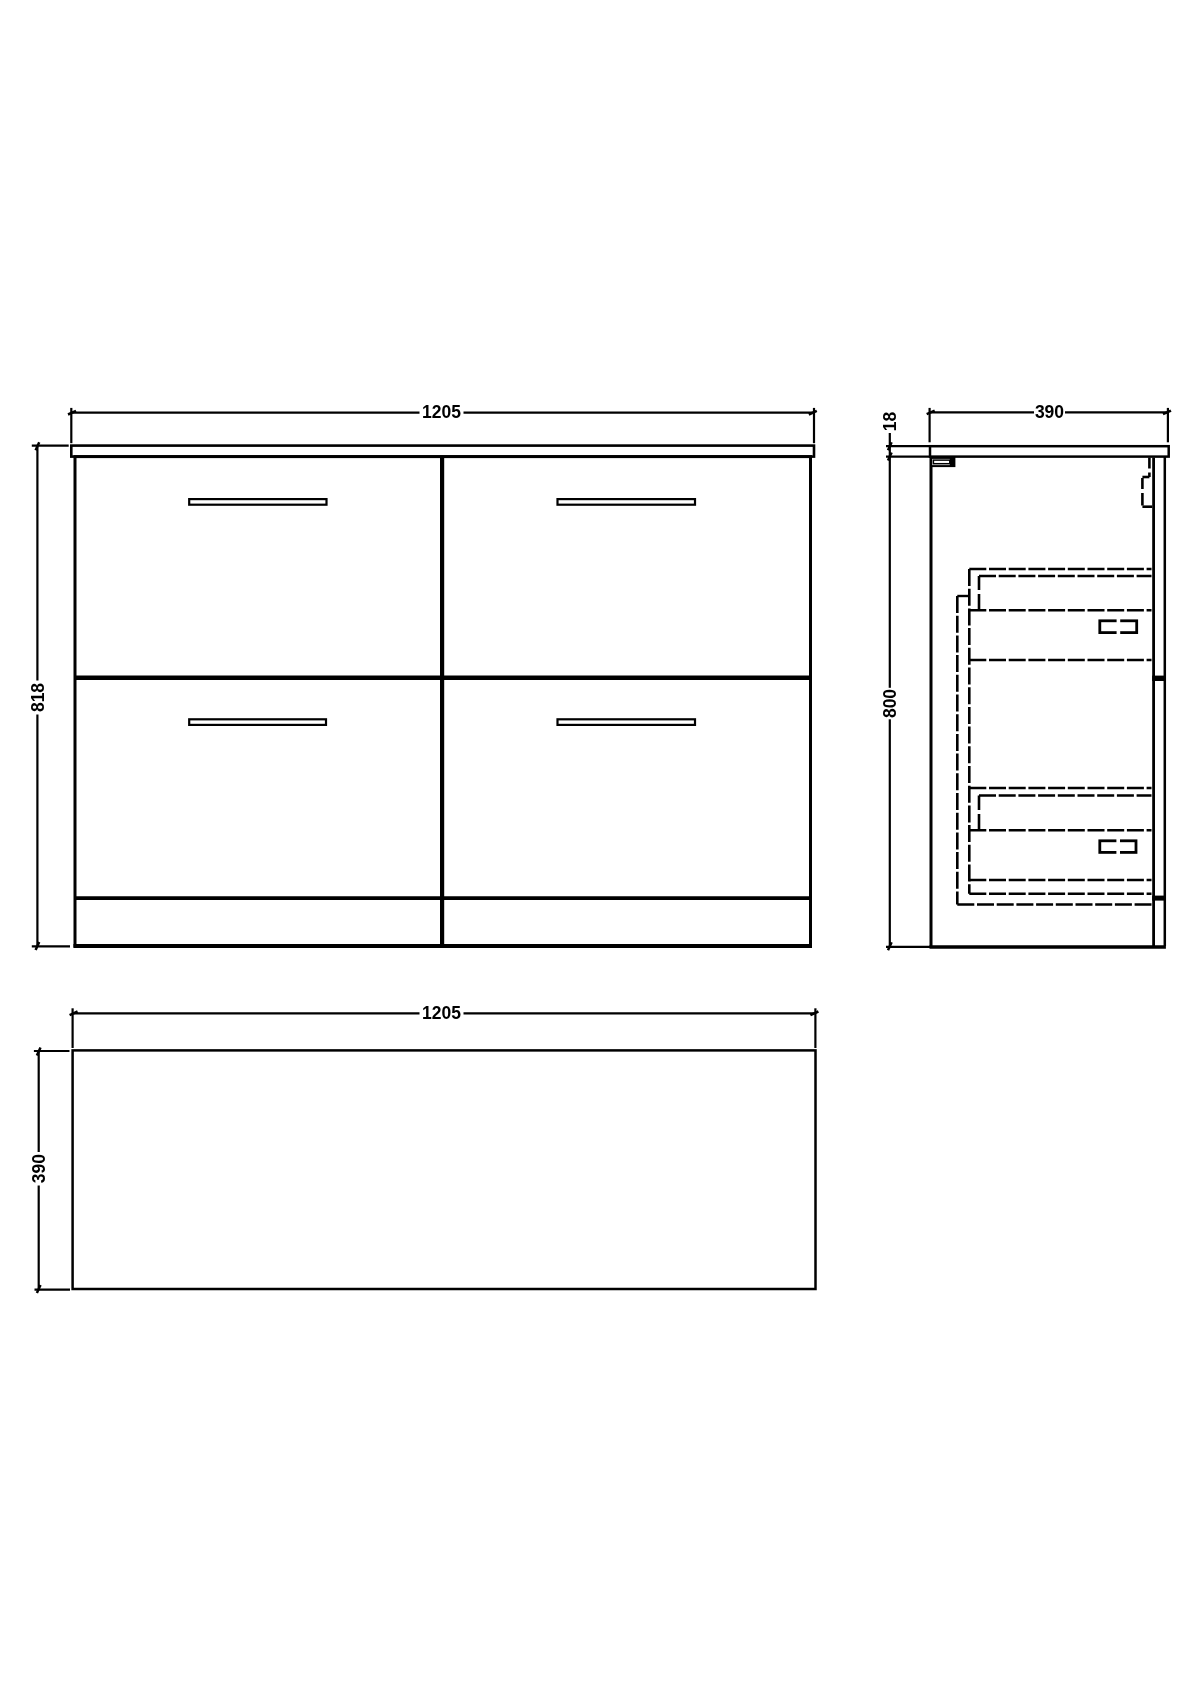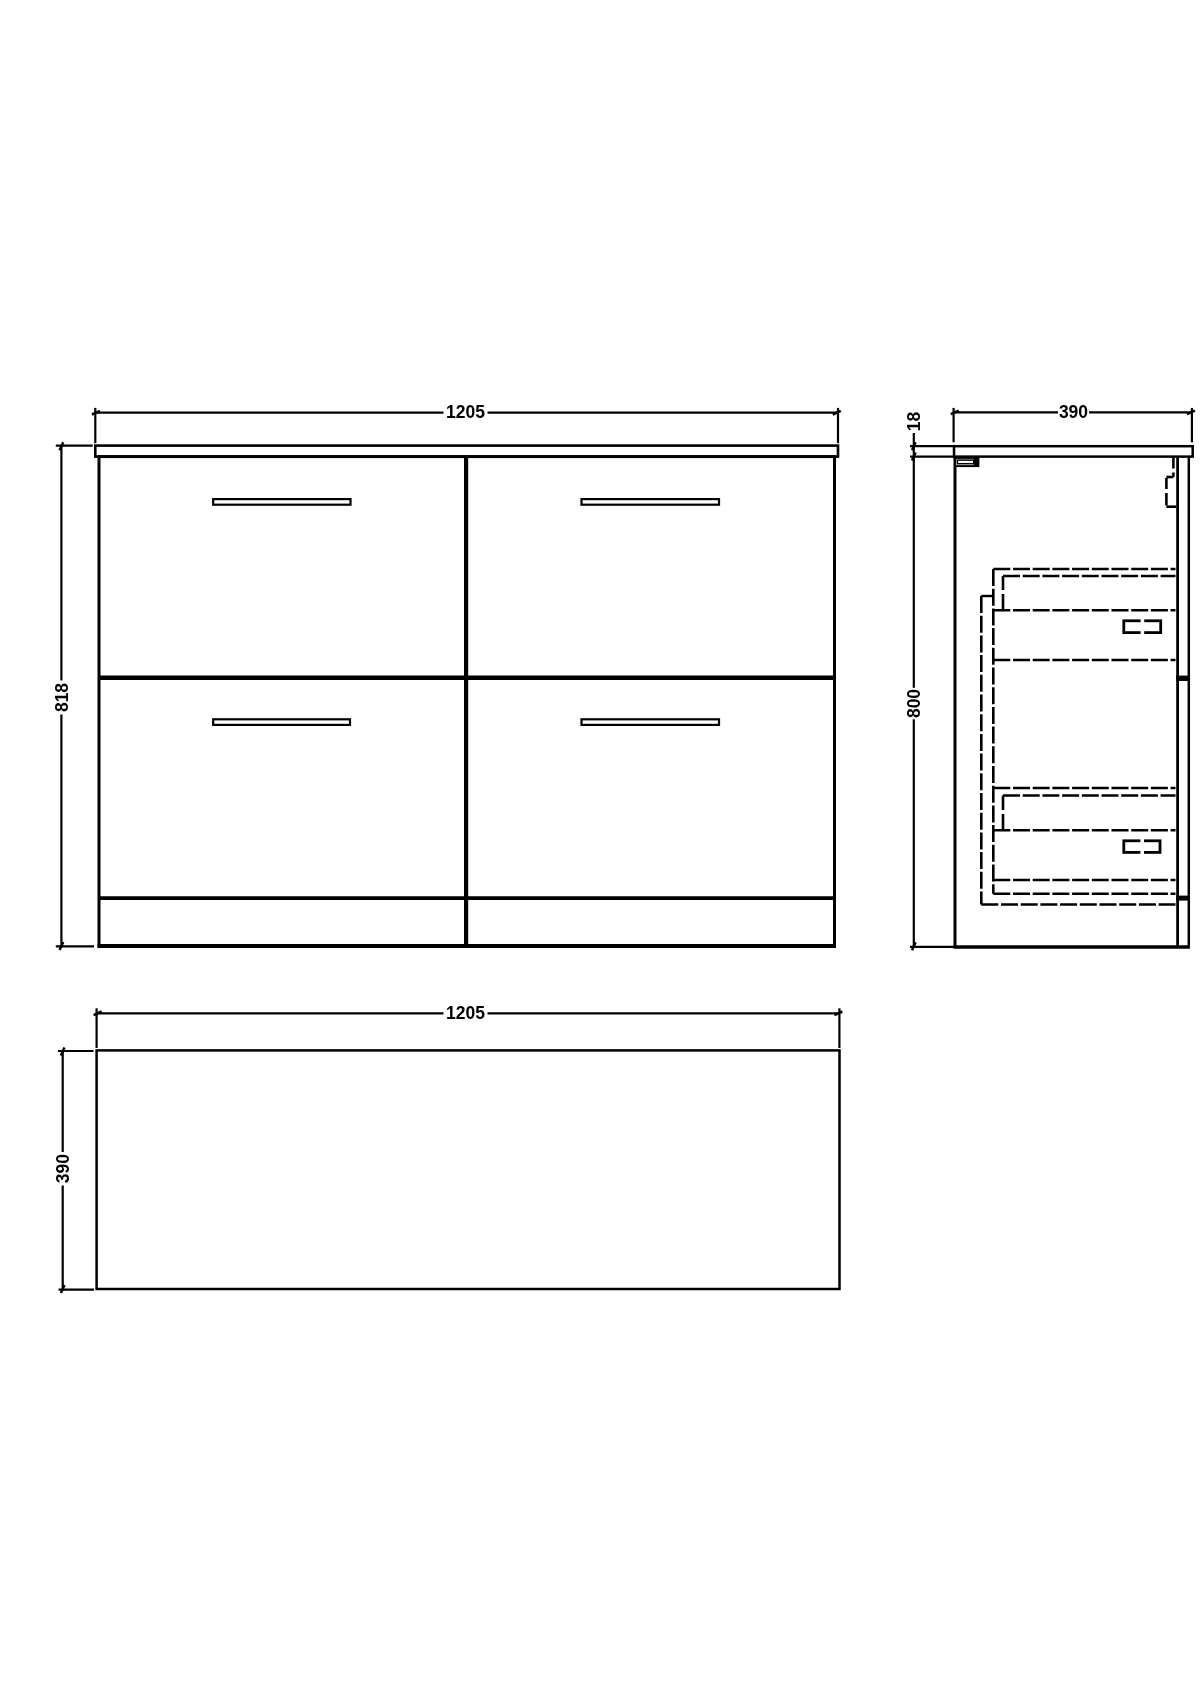--- a/index.html
+++ b/index.html
@@ -1,16 +1,16 @@
 <!DOCTYPE html>
 <html><head>
 <meta charset="utf-8">
 <style>
   html,body{margin:0;padding:0;background:#fff;}
-  .page{width:1027px;height:1698px;position:relative;background:#ffffff;margin-left:24px;}
+  .page{width:1027px;height:1698px;position:relative;background:#ffffff;}
   svg{filter:grayscale(1);}
   text{font-family:"Liberation Sans", sans-serif;font-weight:bold;font-size:17.5px;fill:#000;}
 </style>
 </head>
 <body>
 <div class="page">
 <svg width="1200" height="1698" viewBox="0 0 1200 1698">
 
   <rect x="0" y="0" width="1200" height="1698" fill="#ffffff"></rect>
 

